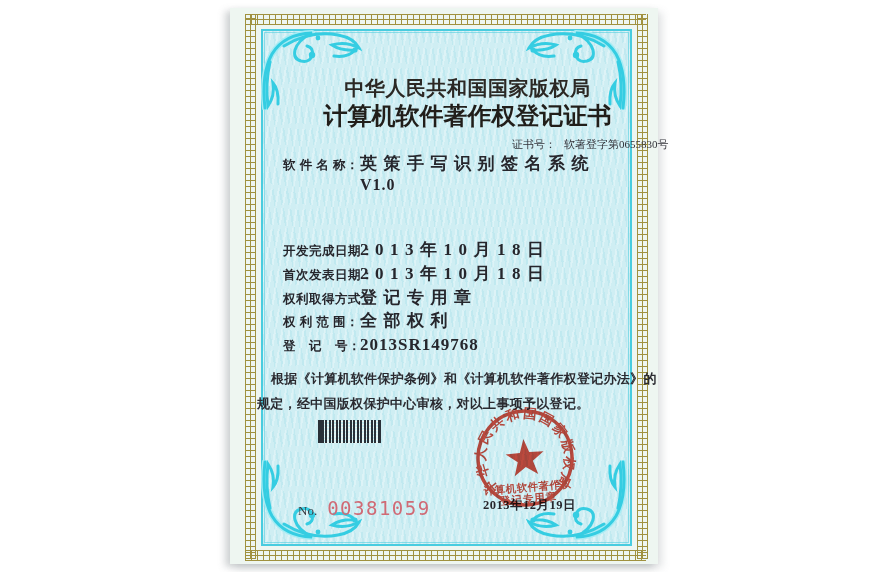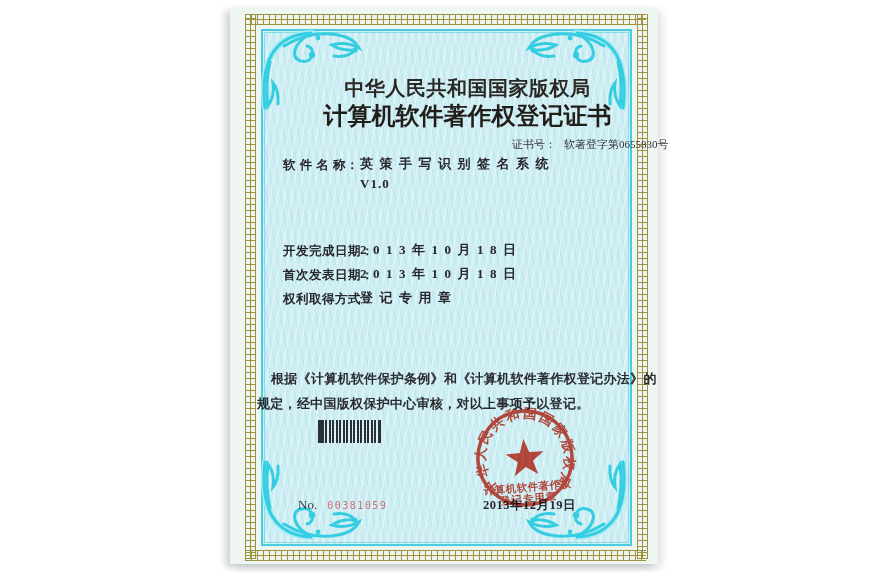--- a/index.html
+++ b/index.html
@@ -61,37 +61,37 @@
   
   .txt{position:absolute;color:#26262c;white-space:nowrap;}
   .authority{left:32px;width:367px;padding-left:22px;top:67px;text-align:center;
     font-size:20px;font-weight:bold;letter-spacing:.5px;color:#2b2824;}
   .cert-title{left:32px;width:367px;padding-left:22px;top:92px;text-align:center;
     font-size:24px;font-weight:bold;letter-spacing:0;color:#211e1a;}
   .certno{left:252px;top:129px;font-size:11px;color:#33333a;margin-left:30px;}
   .certno .cnv{margin-left:8px;}
   .frow{position:absolute;left:53px;font-size:12.5px;font-weight:bold;}
   .flabel{display:inline-block;width:77px;letter-spacing:.5px;vertical-align:top;}
-  .fvalue{letter-spacing:6.5px;font-size:13px;line-height:14px;}
-  .fvalue2{display:block;margin-left:77px;font-size:13px;letter-spacing:1px;margin-top:2px;}
+  .fvalue{letter-spacing:6.5px;font-size:17px;line-height:14px;}
+  .fvalue2{display:block;margin-left:77px;font-size:16px;letter-spacing:1px;margin-top:2px;}
   .stmt{position:absolute;font-size:13px;font-weight:bold;letter-spacing:.3px;color:#2a2a30;}
   .stmt1{left:41px;top:362px;}
   .stmt2{left:27px;top:387px;}
   
   .barcode{
     position:absolute;left:88px;top:412px;width:56px;height:23px;
     border-left:4px solid #2a3038;border-right:3px solid #2a3038;
     background-image:
       repeating-linear-gradient(90deg,#2a3038 0 1.6px,rgba(0,0,0,0) 1.6px 3.5px),
       repeating-linear-gradient(0deg,rgba(238,246,241,.95) 0 1px,rgba(238,246,241,0) 1px 3px);
   }
   
   .serial{position:absolute;left:68px;top:489px;font-size:13px;color:#3a3a40;}
   .serial .num{
-    font-family:"DejaVu Sans Mono",monospace;font-size:10px;
+    font-family:"DejaVu Sans Mono",monospace;font-size:19px;
     color:#d06a75;letter-spacing:1.5px;margin-left:10px;
   }
   .issue-date{position:absolute;left:253px;top:489px;font-size:12.5px;font-weight:bold;
     letter-spacing:.5px;color:#26262c;}
   
   .seal{position:absolute;left:236px;top:391px;width:118px;height:118px;
     transform:rotate(-5deg);opacity:.92;mix-blend-mode:multiply;}
   .seal text{fill:#d63c2e;font-family:"Liberation Serif","DejaVu Serif",serif;font-weight:bold;}
 </style>
 </head>
@@ -156,20 +156,26 @@
     <span class="fvalue2">V1.0</span>
   </div>
   <div class="txt frow" style="top:235px">
     <span class="flabel">开发完成日期：</span><span class="fvalue">2013年10月18日</span>
   </div>
   <div class="txt frow" style="top:259px">
     <span class="flabel">首次发表日期：</span><span class="fvalue">2013年10月18日</span>
   </div>
   <div class="txt frow" style="top:283px">
     <span class="flabel">权利取得方式：</span><span class="fvalue">登记专用章</span>
+  </div>
+  <div class="txt frow" style="top:306px">
+    <span class="flabel">权 利 范 围：</span><span class="fvalue">全部权利</span>
+  </div>
+  <div class="txt frow" style="top:330px">
+    <span class="flabel">登　记　号：</span><span class="fvalue" style="letter-spacing:1px">2013SR149768</span>
   </div>
 
   <div class="stmt stmt1">根据《计算机软件保护条例》和《计算机软件著作权登记办法》的</div>
   <div class="stmt stmt2">规定，经中国版权保护中心审核，对以上事项予以登记。</div>
 
   <div class="barcode"></div>
 
   <div class="serial">
     <span>No.</span><span class="num">00381059</span>
   </div>

